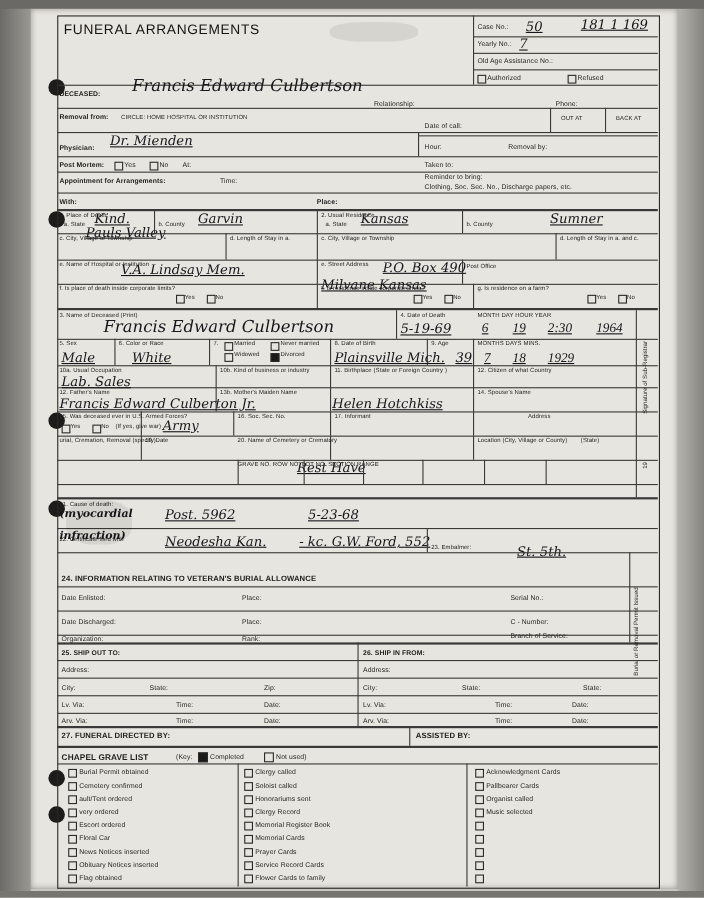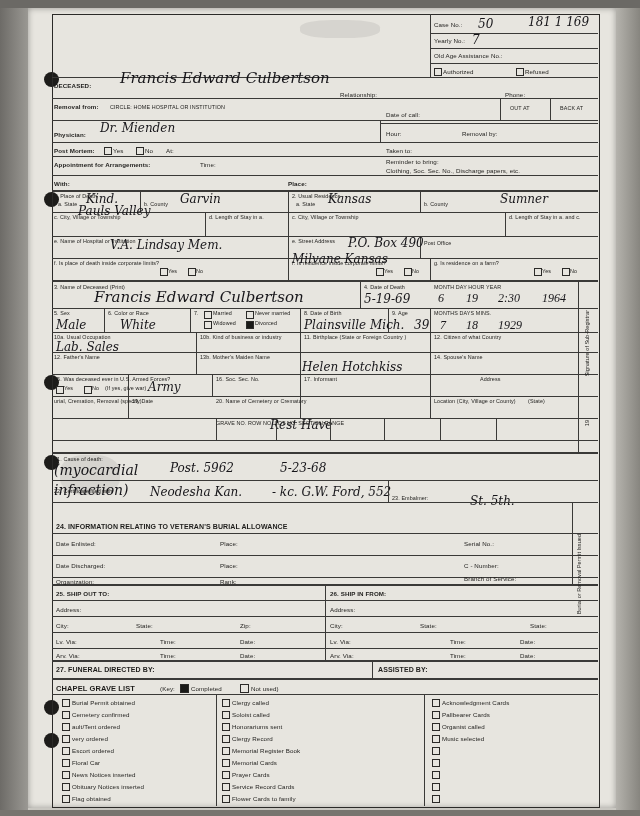--- a/index.html
+++ b/index.html
@@ -27,22 +27,22 @@
   .line{position:absolute;background:#3a3937;}
   .hl{height:1px;}
   .vl{width:1px;}
   .lbl{position:absolute;color:#1e1d1b;font-size:6.2px;letter-spacing:.1px;white-space:nowrap;}
   .lbl.b{font-weight:bold;}
   .lbl.s{font-size:5.4px;}
   .title{position:absolute;font-size:12.5px;letter-spacing:.6px;color:#151413;}
   
   .hw{position:absolute;font-family:"DejaVu Serif", serif;font-style:italic;color:#17161a;white-space:nowrap;}
   .hw.big{font-size:15px;}
-  .hw.med{font-size:12px;}
-  .hw.sm{font-size:14px;}
+  .hw.med{font-size:12px;text-decoration:underline;}
+  .hw.sm{font-size:10px;font-weight:bold;}
   .hw.num{font-family:"Liberation Serif",serif;font-style:italic;}
   
   .cb{position:absolute;width:6px;height:6px;border:1px solid #2b2a28;background:transparent;}
   .cbl{position:absolute;width:7px;height:7px;border:1px solid #2b2a28;}
   
   .vtext{position:absolute;font-size:5.6px;color:#1e1d1b;writing-mode:vertical-rl;transform:rotate(180deg);white-space:nowrap;}
   .smudge{position:absolute;background:rgba(0,0,0,.07);border-radius:40%;}
 </style>
 </head>
 <body>
@@ -57,20 +57,21 @@
 
   <div class="hole" style="left:44px;top:72px;"></div>
   <div class="hole" style="left:44px;top:192px;"></div>
   <div class="hole" style="left:44px;top:375px;"></div>
   <div class="hole" style="left:44px;top:455px;"></div>
   <div class="hole" style="left:44px;top:700px;"></div>
   <div class="hole" style="left:44px;top:733px;"></div>
 
   <div class="frame" style="left:52px;top:14px;width:546px;height:792px;"></div>
 
+  <div class="title" style="left:58px;top:20px;">FUNERAL ARRANGEMENTS</div>
 
   <div class="line hl" style="left:430px;top:33px;width:168px;"></div>
   <div class="line hl" style="left:430px;top:48px;width:168px;"></div>
   <div class="line hl" style="left:430px;top:63px;width:168px;"></div>
   <div class="line vl" style="left:430px;top:14px;height:63px;"></div>
 
   <div class="lbl" style="left:434px;top:21px;">Case No.:</div>
   <div class="lbl" style="left:434px;top:37px;">Yearly No.:</div>
   <div class="lbl" style="left:434px;top:52px;">Old Age Assistance No.:</div>
 
@@ -242,20 +243,21 @@
   <div class="hw num med" style="left:466px;top:318px;">18</div>
   <div class="hw num med" style="left:498px;top:318px;">1929</div>
 
   <div class="lbl s" style="left:54px;top:334px;">10a. Usual Occupation</div>
   <div class="hw med" style="left:56px;top:340px;">Lab. Sales</div>
   <div class="lbl s" style="left:200px;top:334px;">10b. Kind of business or industry</div>
   <div class="lbl s" style="left:304px;top:334px;">11. Birthplace (State or Foreign Country )</div>
   <div class="lbl s" style="left:434px;top:334px;">12. Citizen of what Country</div>
 
   <div class="lbl s" style="left:54px;top:354px;">12. Father's Name</div>
+  <div class="hw med" style="left:54px;top:360px;">Francis Edward Culberton Jr.</div>
   <div class="lbl s" style="left:200px;top:354px;">13b. Mother's Maiden Name</div>
   <div class="hw med" style="left:302px;top:360px;">Helen Hotchkiss</div>
   <div class="lbl s" style="left:434px;top:354px;">14. Spouse's Name</div>
 
   <div class="lbl s" style="left:54px;top:376px;">15. Was deceased ever in U.S. Armed Forces?</div>
   <div class="cb" style="left:56px;top:386px;"></div>
   <div class="lbl s" style="left:64px;top:385px;">Yes</div>
   <div class="cb" style="left:84px;top:386px;"></div>
   <div class="lbl s" style="left:92px;top:385px;">No</div>
   <div class="lbl s" style="left:105px;top:385px;">(If yes, give war)</div>
@@ -277,21 +279,21 @@
   <div class="line vl" style="left:384px;top:418px;height:22px;"></div>
   <div class="line vl" style="left:440px;top:418px;height:22px;"></div>
   <div class="line vl" style="left:496px;top:418px;height:22px;"></div>
 
   <div class="vtext" style="left:584px;top:310px;">Signature of Sub-Registrar</div>
   <div class="vtext" style="left:584px;top:420px;">19</div>
 
   <div class="lbl s" style="left:54px;top:456px;">21. Cause of death:</div>
   <div class="hw sm" style="left:54px;top:462px;">(myocardial</div>
   <div class="hw sm" style="left:54px;top:482px;">infraction)</div>
-  <div class="hw med" style="left:150px;top:461px;margin-left:20px;">Post. 5962</div>
+  <div class="hw med" style="left:150px;top:461px;">Post. 5962</div>
   <div class="hw med" style="left:280px;top:461px;">5-23-68</div>
 
   <div class="line hl" style="left:52px;top:480px;width:546px;"></div>
   <div class="lbl s" style="left:54px;top:488px;">22. Certificate filed with</div>
 
   <div class="hw med" style="left:150px;top:485px;">Neodesha Kan.</div>
   <div class="hw med" style="left:272px;top:485px;">- kc. G.W. Ford, 552</div>
   <div class="line vl" style="left:388px;top:480px;height:22px;"></div>
   <div class="lbl s" style="left:392px;top:495px;">23. Embalmer:</div>
   <div class="hw med" style="left:470px;top:494px;">St. 5th.</div>

